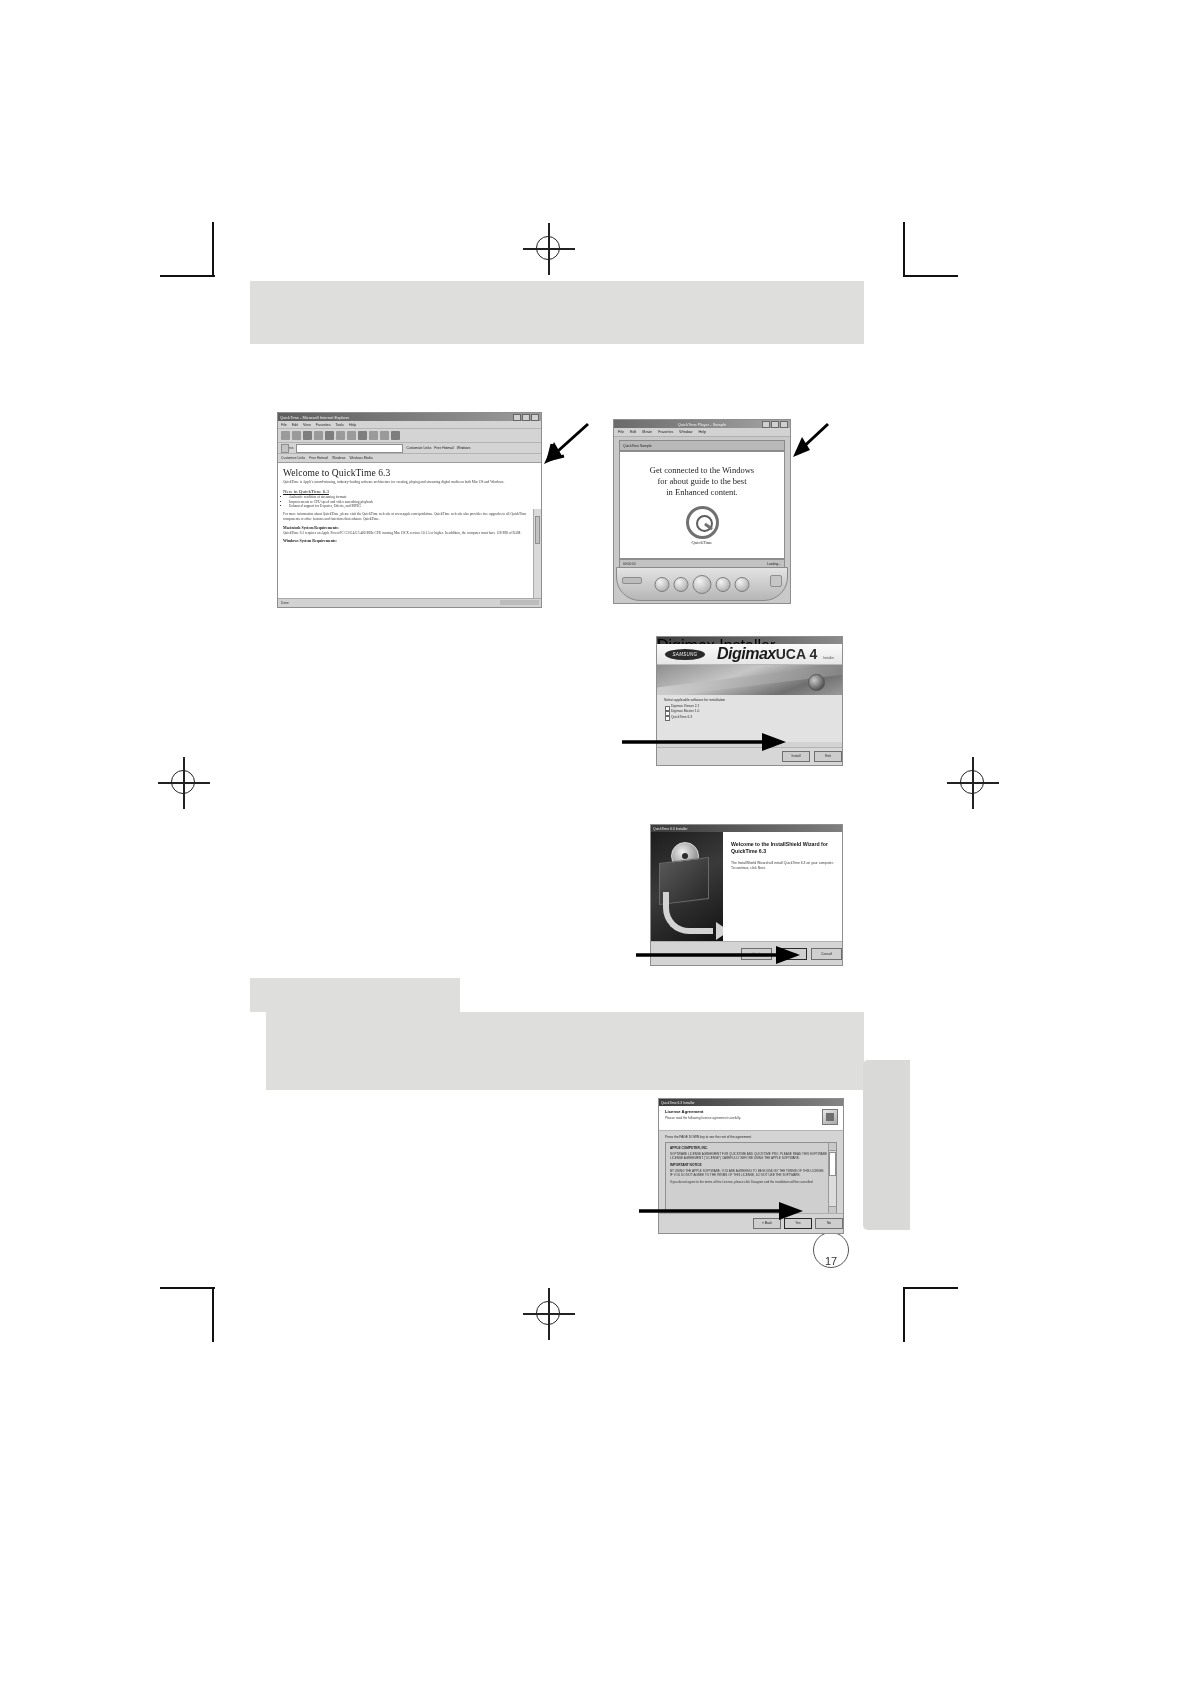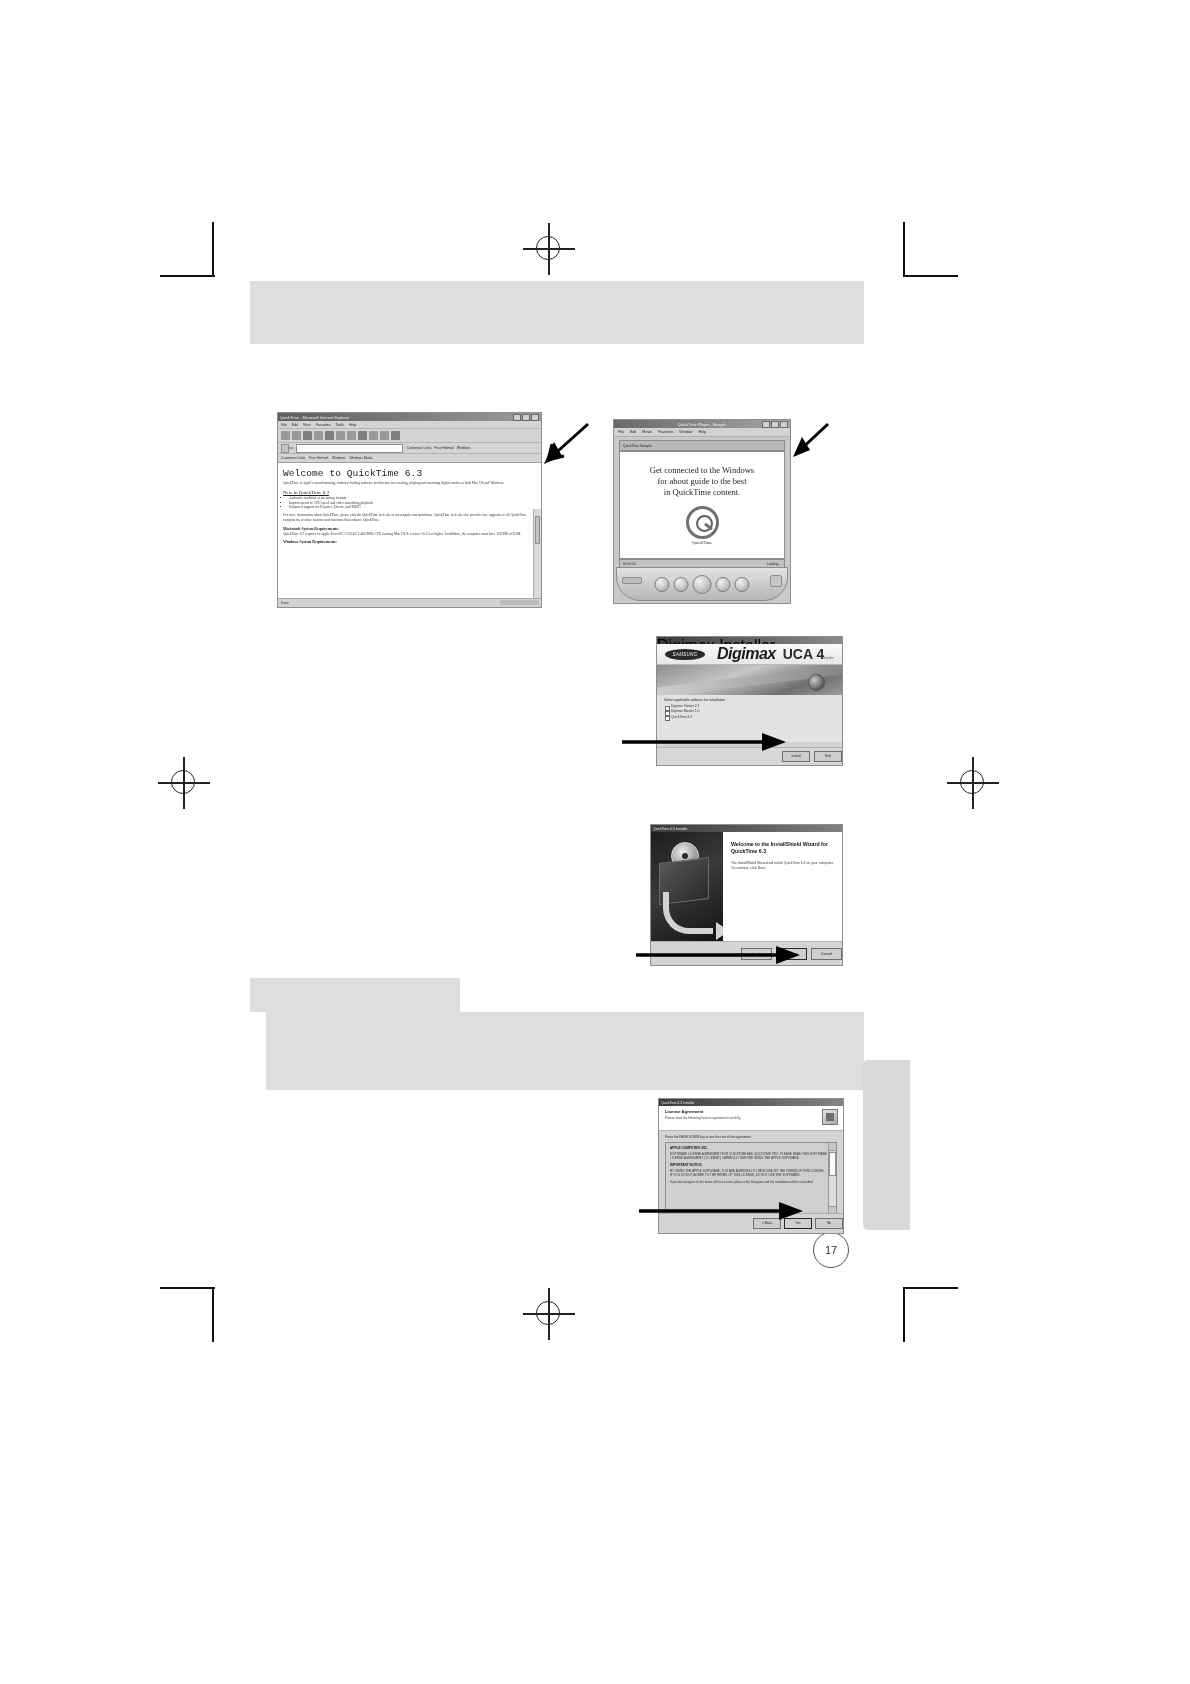--- a/index.html
+++ b/index.html
@@ -19,21 +19,21 @@
       border:1.2px solid #222;border-radius:50%;box-sizing:border-box;}
   .reg .vl{position:absolute;left:17.4px;top:-8px;width:1.2px;height:52px;background:#222;}
   .reg .hl{position:absolute;top:17.4px;left:-8px;height:1.2px;width:52px;background:#222;}
 
   
   .band{position:absolute;background:#dededd;}
 
   
   .sidetab{position:absolute;background:#d9d9d8;border-radius:5px 0 0 5px;}
   .pagenum{position:absolute;width:34px;height:34px;border:1.1px solid #555;
-      border-radius:50%;display:flex;align-items:center;justify-content:center;
+      border-radius:50%;display:flex;align-items:flex-end;justify-content:center;
       font-size:11px;color:#333;font-family:"Liberation Sans",sans-serif;}
 
   
   .shot{position:absolute;background:#cfcfcf;box-shadow:0 0 0 1px #8e8e8e;
       overflow:hidden;font-family:"Liberation Sans",sans-serif;}
 
   
   .ie{left:278px;top:413px;width:263px;height:194px;background:#d2d2d2;}
   .ie .tbar{height:8px;background:linear-gradient(90deg,#5d5d5d,#9c9c9c);
       display:flex;align-items:center;padding:0 2px;}
@@ -52,21 +52,21 @@
   .ie .addr .lbl{font-size:3.4px;color:#333;}
   .ie .addr .box{flex:0 0 105px;height:7px;background:#fff;border:.6px solid #8d8d8d;}
   .ie .addr .arrow{width:6px;height:7px;background:#c4c4c4;border:.6px solid #8d8d8d;}
   .ie .addr .links{display:flex;gap:3px;}
   .ie .addr .links span{font-size:3.4px;color:#222;}
   .ie .links2{height:8px;background:#d4d4d4;display:flex;gap:4px;padding:0 3px;
       align-items:center;border-bottom:1px solid #9d9d9d;}
   .ie .links2 span{font-size:3.3px;color:#2d2d2d;}
   .ie .doc{background:#ffffff;height:140px;padding:3px 5px 0 5px;position:relative;}
   .ie h1{margin:2px 0 2px 0;font-size:9.5px;font-weight:400;color:#1b1b1b;
-      font-family:Liberation Mono, monospace;letter-spacing:.1px;}
+      font-family:Liberation Serif, serif;letter-spacing:.1px;}
   .ie p{margin:0 0 4px 0;font-size:3.5px;line-height:4.6px;color:#3a3a3a;
       font-family:"Liberation Serif",serif;}
   .ie h2{margin:3px 0 1.5px 0;font-size:5px;font-weight:400;color:#1b1b1b;
       text-decoration:underline;font-family:"Liberation Serif",serif;}
   .ie ul{margin:0 0 4px 0;padding-left:6px;}
   .ie li{font-size:3.5px;line-height:4.4px;color:#3a3a3a;
       font-family:"Liberation Serif",serif;list-style:square;}
   .ie h3{margin:3px 0 1px 0;font-size:3.9px;font-weight:700;color:#1b1b1b;
       font-family:"Liberation Serif",serif;}
   .ie .status{position:absolute;left:0;bottom:0;width:100%;height:7px;
@@ -122,21 +122,21 @@
   
   .dig{left:657px;top:637px;width:185px;height:128px;background:#d3d3d3;}
   .dig .tbar{height:7px;background:linear-gradient(90deg,#3c3c3c,#8b8b8b);}
   .dig .hdr{height:20px;background:linear-gradient(180deg,#fbfbfb,#e6e6e6);
       display:flex;align-items:center;padding:0 8px;position:relative;}
   .dig .hdr .samsung{width:40px;height:11px;background:#2a2a2a;border-radius:50%;
       display:flex;align-items:center;justify-content:center;}
   .dig .hdr .samsung span{font-size:4.5px;color:#f2f2f2;font-style:italic;letter-spacing:.3px;}
   .dig .hdr .brand{margin-left:12px;font-size:16px;font-style:italic;font-weight:700;
       color:#1a1a1a;font-family:"Liberation Sans",sans-serif;letter-spacing:-.5px;}
-  .dig .hdr .model{margin-left:7px;font-size:14px;font-weight:700;color:#2b2b2b;
+  .dig .hdr .model{margin-left:0;font-size:14px;font-weight:700;color:#2b2b2b;
       font-family:"Liberation Sans",sans-serif;letter-spacing:0px;}
   .dig .hdr .sub{position:absolute;right:8px;bottom:4px;font-size:3.2px;color:#555;}
   .dig .photo{height:30px;background:linear-gradient(160deg,#8e8e8e 0%,#c6c6c6 40%,#6f6f6f 75%,#9b9b9b 100%);
       position:relative;overflow:hidden;border-top:1px solid #b9b9b9;}
   .dig .photo:before{content:"";position:absolute;left:-10%;top:38%;width:120%;height:10px;
       background:linear-gradient(90deg,#d8d8d8,#828282);transform:rotate(-7deg);opacity:.85;}
   .dig .photo .lens{position:absolute;right:17px;top:9px;width:15px;height:15px;border-radius:50%;
       background:radial-gradient(circle at 35% 35%,#c9c9c9,#2b2b2b);border:1px solid #555;}
   .dig .body{background:#e2e2e2;height:44px;padding:3px 7px 0 7px;}
   .dig .body .lead{font-size:3.4px;color:#2a2a2a;margin-bottom:2px;}
@@ -360,21 +360,21 @@
       <span>Favorites</span>
       <span>Window</span>
       <span>Help</span>
     </div>
     <div class="inner">
       <span>QuickTime Sample</span>
     </div>
     <div class="stage">
       <div class="l">Get connected to the Windows</div>
       <div class="l">for about guide to the best</div>
-      <div class="l">in QuickTime content.</div>
+      <div class="l">in Enhanced content.</div>
       <div class="qlogo"></div>
       <div class="qname">QuickTime</div>
     </div>
     <div class="ctlwrap">
       <div class="ctlbar">
         <span>00:00:00</span>
         <span>Loading...</span>
       </div>
       <div class="pod">
         <div class="lside"></div>

